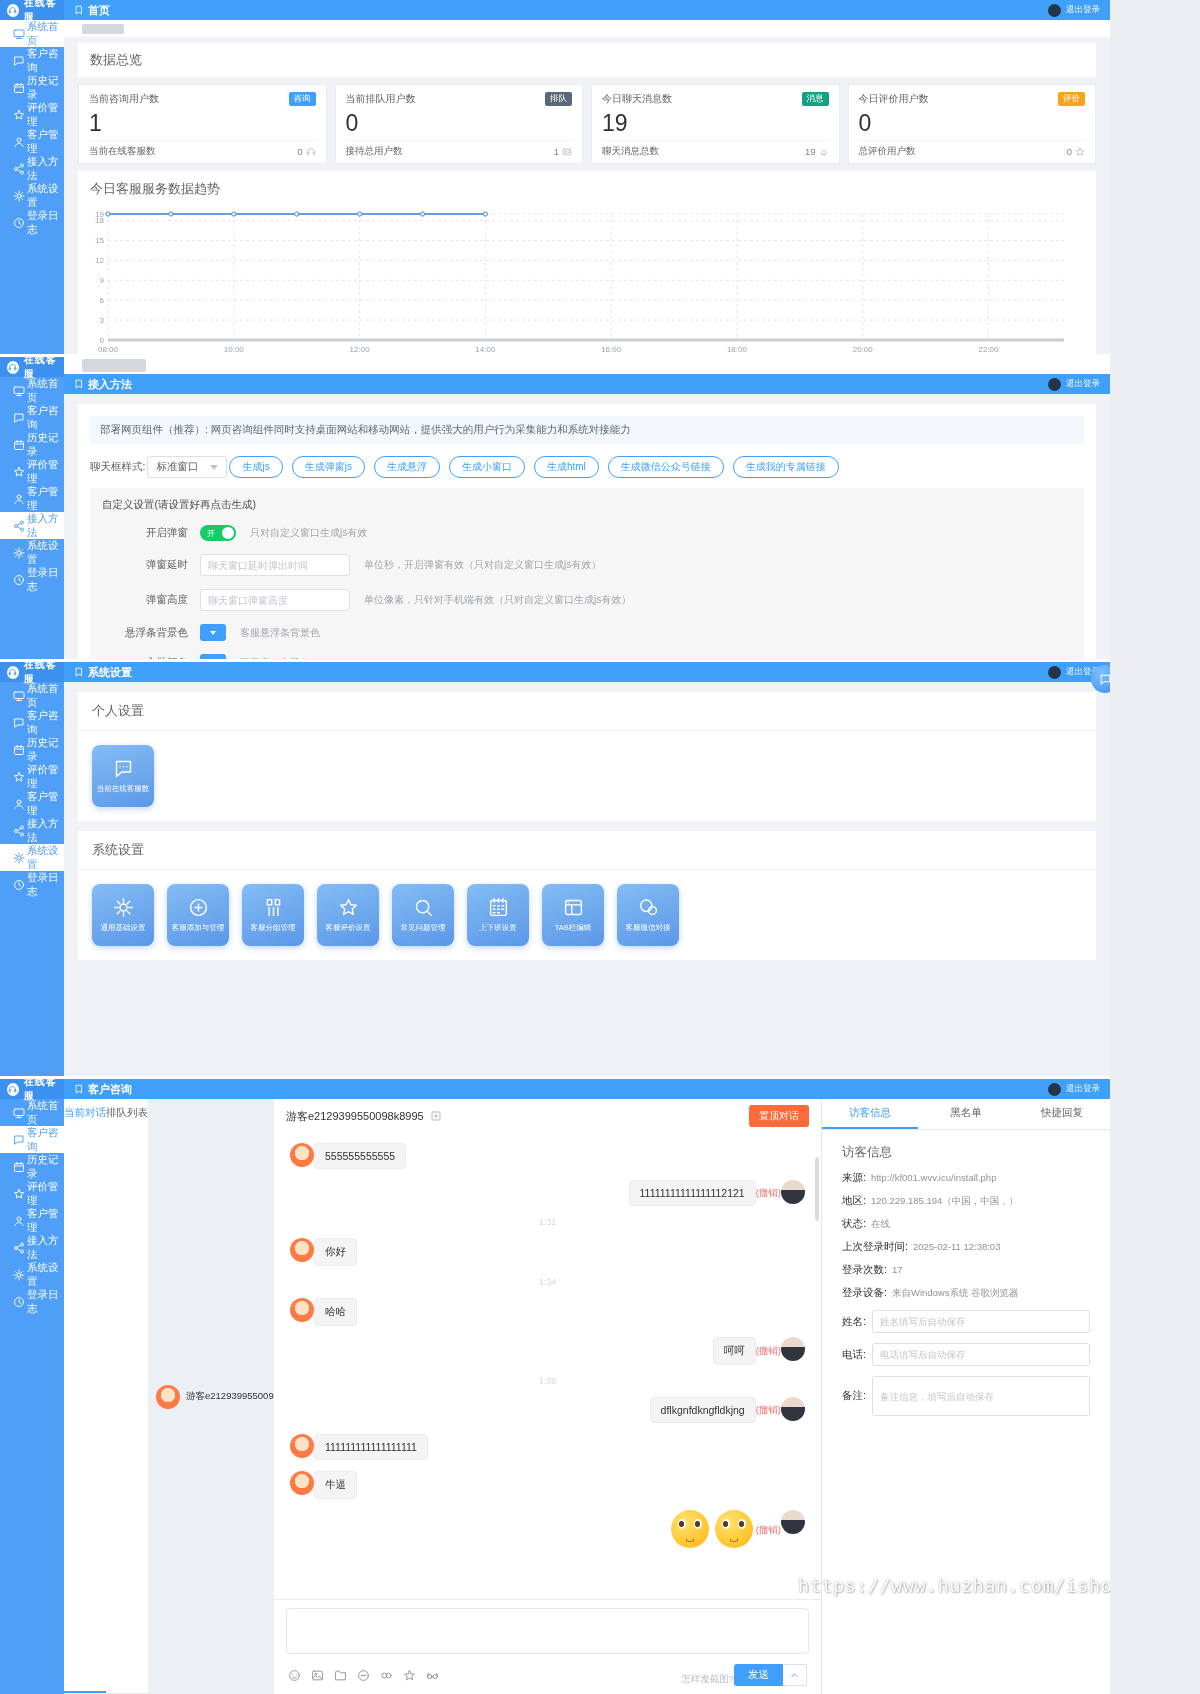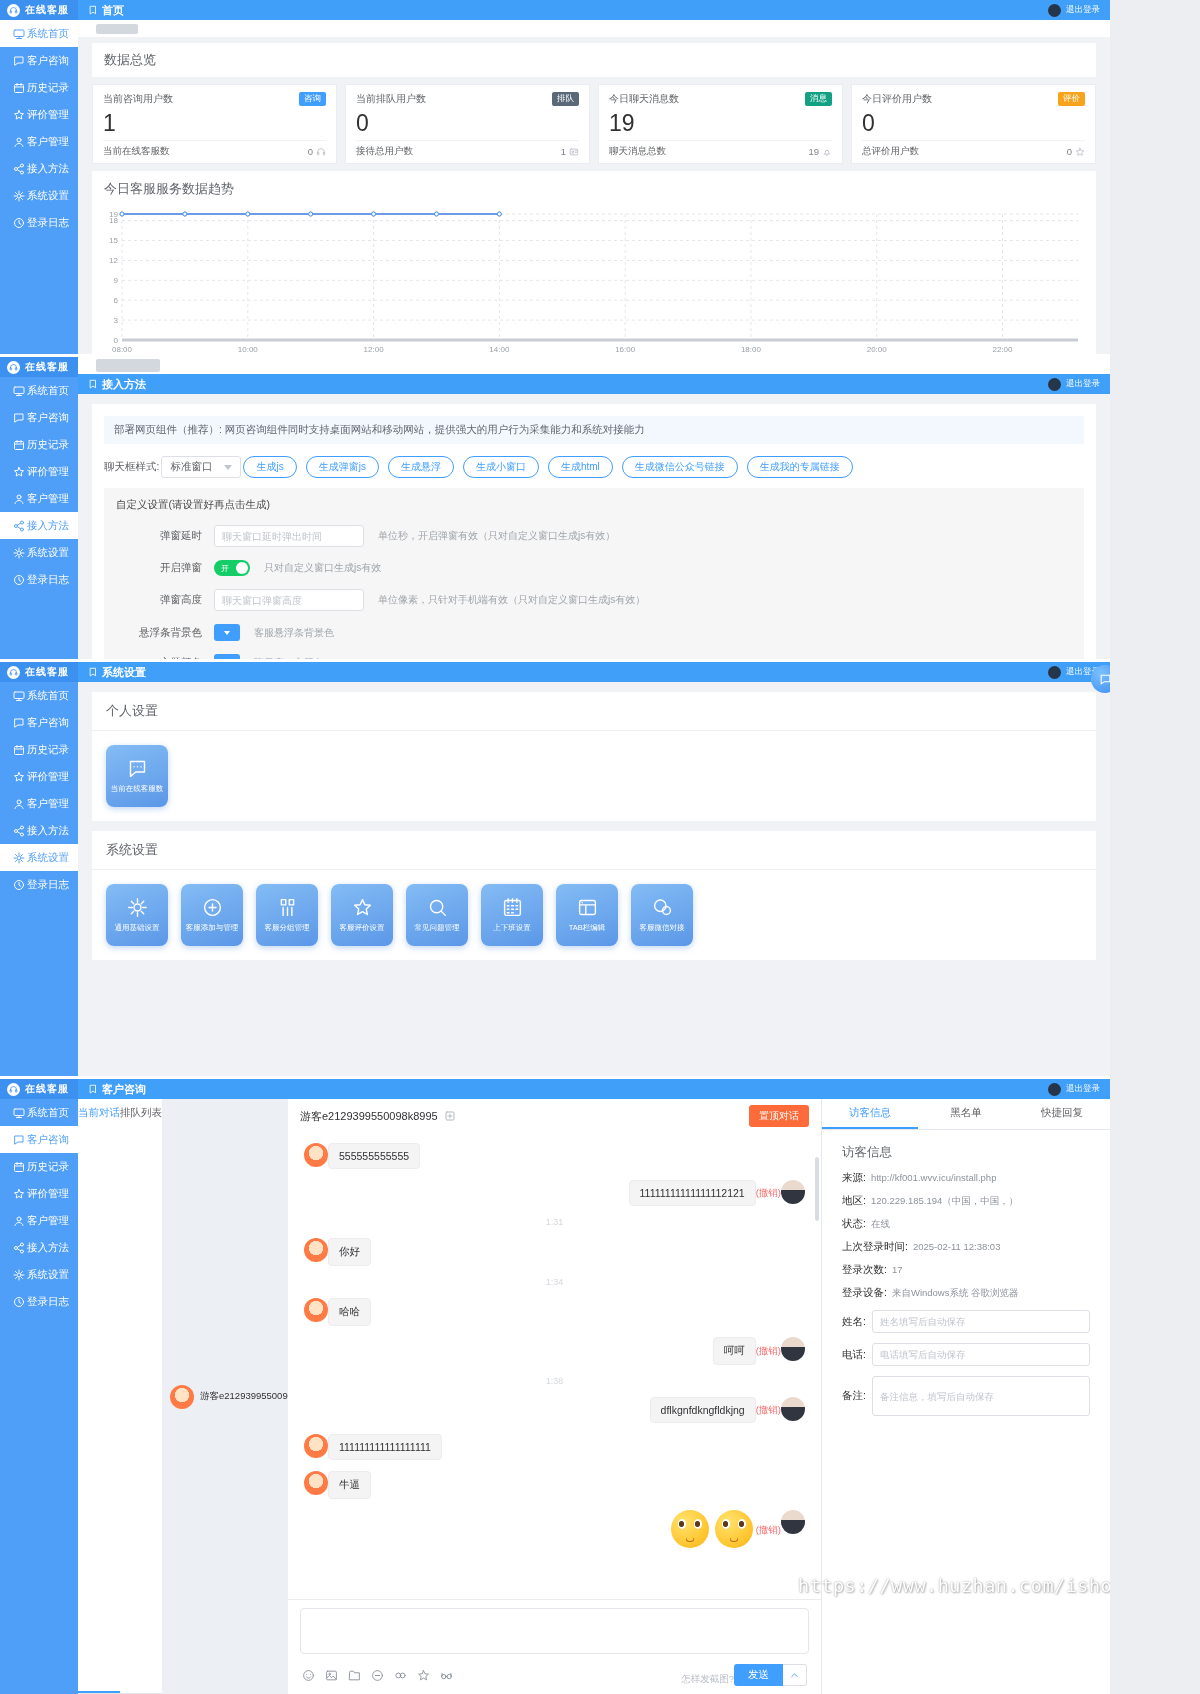--- a/index.html
+++ b/index.html
@@ -2,21 +2,21 @@
 <html><head>
 <meta charset="utf-8">
 <style>
   *{box-sizing:border-box;margin:0;padding:0}
   html,body{background:#eceef2;font-family:"Liberation Sans",sans-serif}
   body{width:1200px;height:1694px;position:relative}
   .app{width:1110px;background:#f0f2f5}
   .screen{position:relative;display:flex;overflow:hidden;border-bottom:3px solid #fff;background:#f0f2f5}
   .s1{height:357px}.s2{height:305px}.s3{height:417px}.s4{height:615px;border-bottom:none}
   
-  .sidebar{width:78px;background:#4f9ef7;flex:none;display:flex;flex-direction:column}
+  .sidebar{width:64px;background:#4f9ef7;flex:none;display:flex;flex-direction:column}
   .sb-head{height:20px;background:#3b90f0;display:flex;align-items:center;gap:5px;padding-left:7px;flex:none}
   .logo{width:13px;height:13px;border-radius:50%;background:#fff;display:flex;align-items:center;justify-content:center;color:#3b90f0}
   .logo .ic svg{width:9px;height:9px}
   .brand{color:#fff;font-size:10px;font-weight:bold;letter-spacing:1px}
   .side-item{height:27px;display:flex;align-items:center;gap:2px;padding-left:13px;color:#fff;font-size:10.5px;cursor:pointer}
   .side-item .ic{opacity:.95}
   .side-item.active{background:#fff;color:#4f9ef7}
   .ic{display:inline-flex;align-items:center;justify-content:center}
   .ic svg{width:12px;height:12px;stroke:currentColor;fill:none;stroke-width:2;stroke-linecap:round;stroke-linejoin:round}
   
@@ -489,31 +489,31 @@
                 <button class="pill">生成小窗口</button>
                 <button class="pill">生成html</button>
                 <button class="pill">生成微信公众号链接</button>
                 <button class="pill">生成我的专属链接</button>
               </span>
           </div>
           <div class="formbox">
             <div class="form-title">自定义设置(请设置好再点击生成)</div>
             <div>
                 <div class="f-row">
-                  <span class="f-label">弹窗延时</span>
-                  <input class="f-input" placeholder="聊天窗口延时弹出时间" style="">
-                  <span class="f-hint">单位秒，开启弹窗有效（只对自定义窗口生成js有效）</span>
-                </div>
-                <div class="f-row">
                   <span class="f-label">开启弹窗</span>
                   <span class="toggle">
                     <em>开</em>
                     <i class="knob"></i>
                   </span>
                   <span class="f-hint">只对自定义窗口生成js有效</span>
+                </div>
+                <div class="f-row">
+                  <span class="f-label">弹窗延时</span>
+                  <input class="f-input" placeholder="聊天窗口延时弹出时间" style="">
+                  <span class="f-hint">单位秒，开启弹窗有效（只对自定义窗口生成js有效）</span>
                 </div>
                 <div class="f-row">
                   <span class="f-label">弹窗高度</span>
                   <input class="f-input" placeholder="聊天窗口弹窗高度" style="">
                   <span class="f-hint">单位像素，只针对手机端有效（只对自定义窗口生成js有效）</span>
                 </div>
                 <div class="f-row">
                   <span class="f-label">悬浮条背景色</span>
                   <span class="color-sel">
                     <i class="car"></i>

